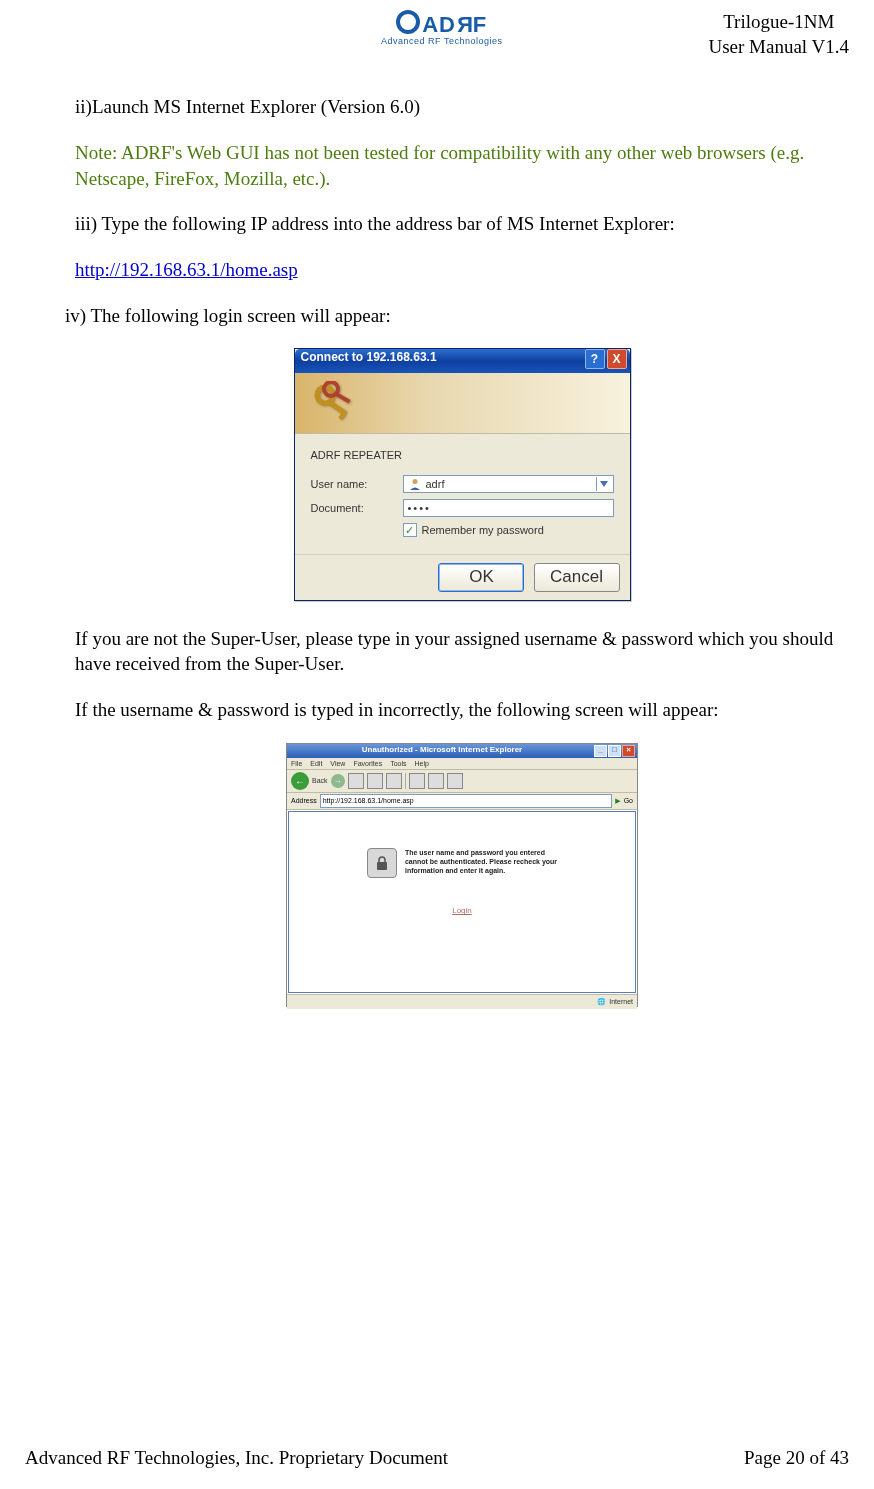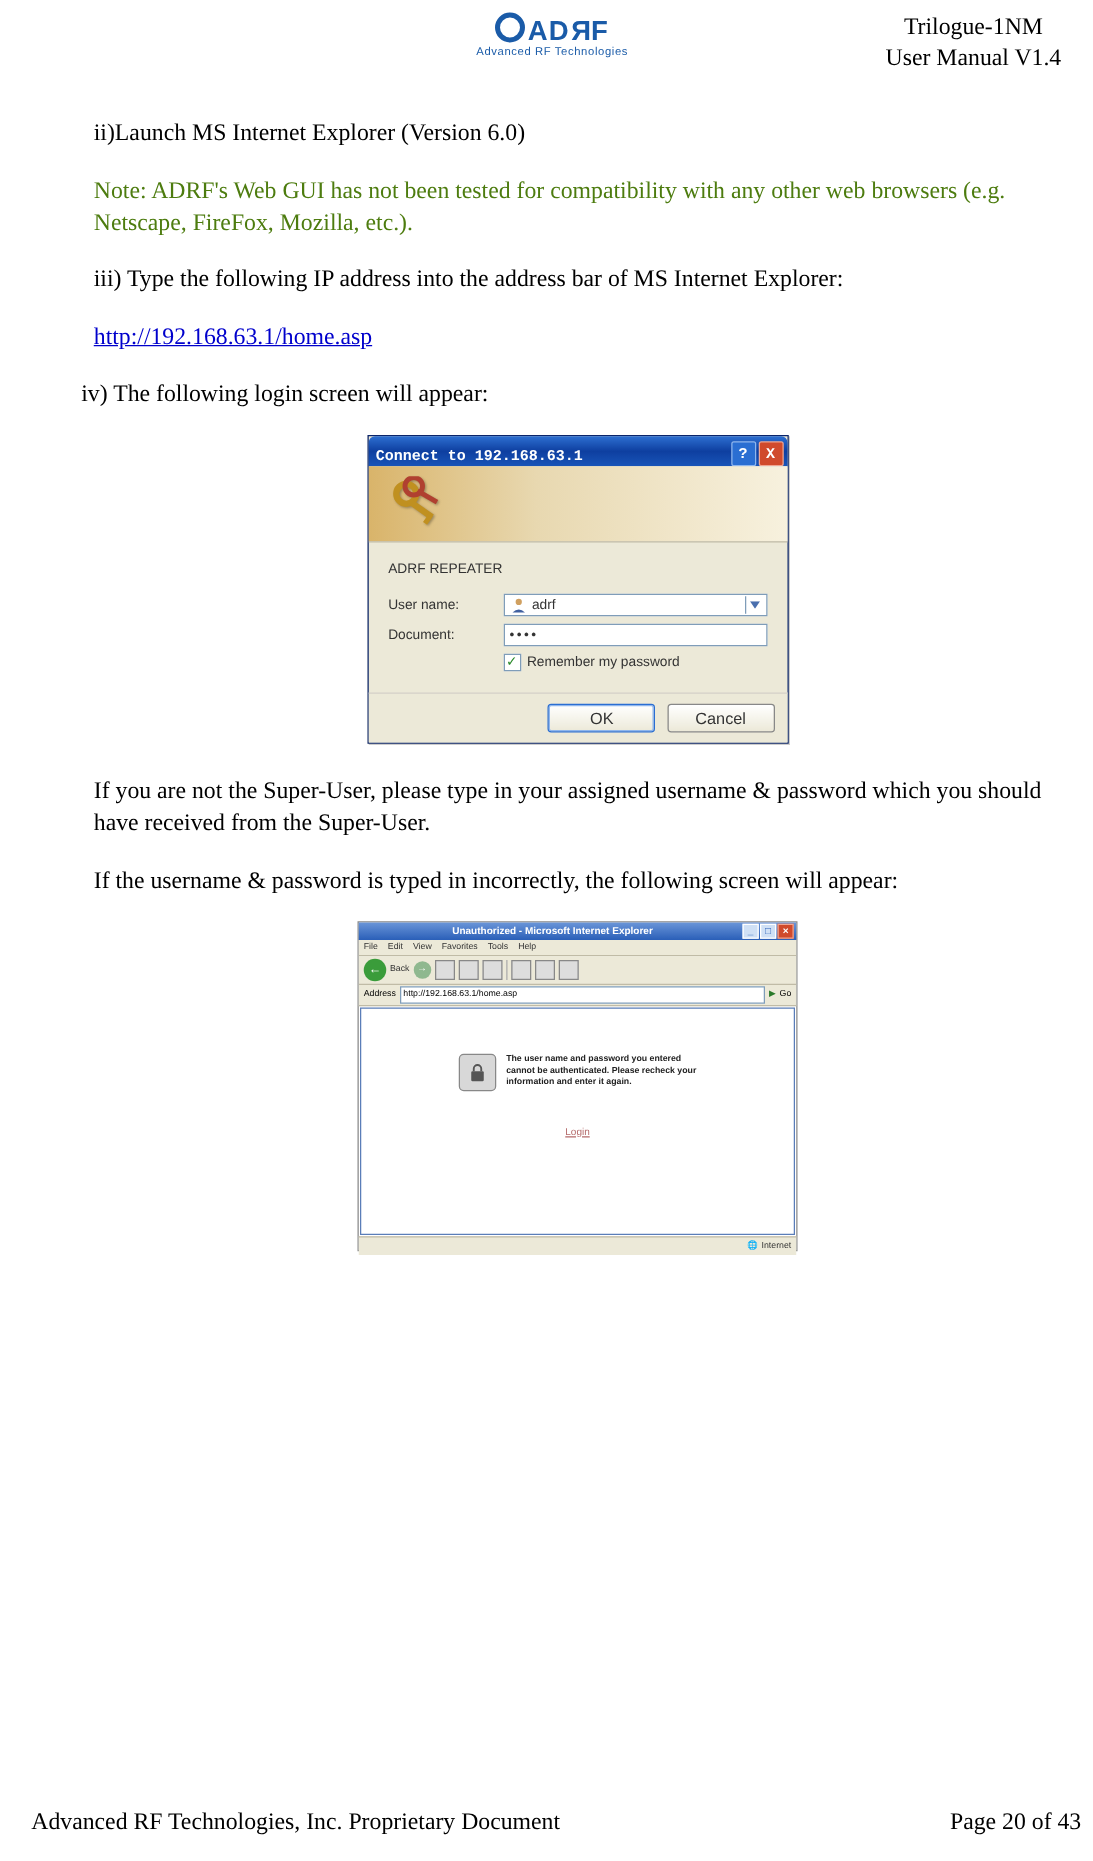--- a/index.html
+++ b/index.html
@@ -89,26 +89,25 @@
     filter: blur(0.3px);
   }
   .titlebar {
     background: linear-gradient(to bottom, #3c8cde 0%, #0a246a 8%, #1854b8 45%, #3c8cde 100%);
     background: linear-gradient(to bottom,#2a6ed2,#0a246a 8%,#1f58c4 40%,#3c8cde 100%);
     background: #1854b8;
     background: linear-gradient(#2d6fd1,#0e3fa0 50%,#1854b8 100%);
     color: #fff;
     height: 24px;
     display: flex;
-    align-items: flex-end;
+    align-items: flex-start;
     padding: 0 3px 0 6px;
     font-weight: bold;
     font-size: 12px;
     border-radius: 5px 5px 0 0;
-    font-family: Liberation Mono, monospace;
   }
   .titlebar .title-text { flex: 1; }
   .title-btn {
     width: 18px;
     height: 18px;
     margin-left: 2px;
     border-radius: 2px;
     display: flex;
     align-items: center;
     justify-content: center;
@@ -200,21 +199,21 @@
     padding: 8px 10px;
     text-align: right;
   }
   .winbtn {
     display: inline-block;
     min-width: 68px;
     padding: 2px 8px;
     border: 1px solid #888;
     border-radius: 3px;
     background: linear-gradient(#fff,#ece9d8);
-    font-size: 13px;
+    font-size: 17px;
     color: #333;
     text-align: center;
     margin-left: 6px;
   }
   .winbtn.default {
     border: 1.5px solid #2a6ed2;
     box-shadow: 0 0 0 1px #8fb6ed inset;
   }
 
   
@@ -340,21 +339,21 @@
     padding:0 4px;
     font-size:7px;
     gap:3px;
     color:#333;
   }
 
   .footer {
     position: absolute;
     bottom: 20px;
     left: 25px;
-    right: 9px;
+    right: 25px;
     display: flex;
     justify-content: space-between;
     font-family: "Times New Roman", serif;
     font-size: 19px;
     gap: 23px;
   }
 </style>
 </head>
 <body>
 

